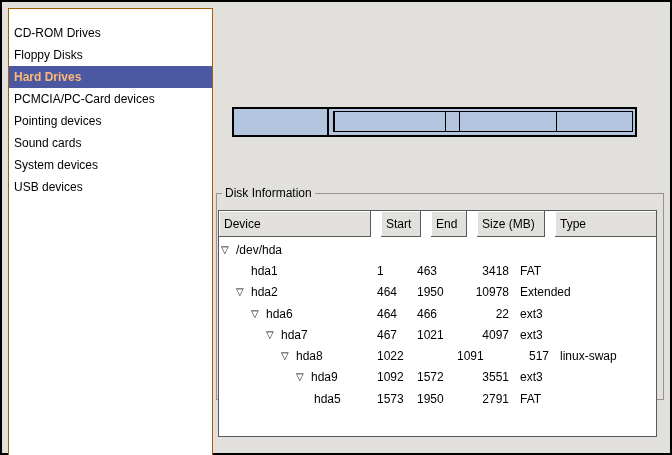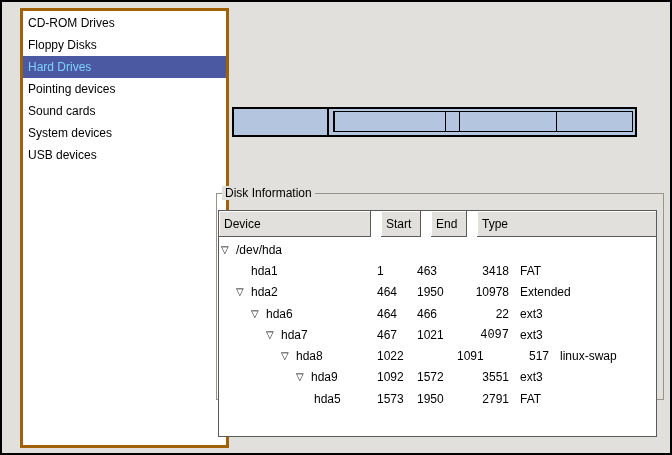--- a/index.html
+++ b/index.html
@@ -2,24 +2,24 @@
 <html><head>
 <meta charset="utf-8">
 <style>
   html,body{margin:0;padding:0;}
   body{width:672px;height:455px;background:#b0b0b0;font-family:"Liberation Sans",sans-serif;}
   .screen{position:relative;width:672px;height:455px;background:#e2e0dc;
           box-shadow:inset 0 0 0 2px #000;overflow:hidden;
           font-size:12px;color:#000;}
 
   
-  .device-list{position:absolute;left:20px;top:8px;width:203px;height:433px;
-               background:#fff;border:3px solid #a16207;padding-top:1px;box-sizing:content-box;}
+  .device-list{position:absolute;left:8px;top:8px;width:203px;height:433px;
+               background:#fff;border:1px solid #a16207;padding-top:13px;box-sizing:content-box;}
   .list-item{height:22px;line-height:22px;padding-left:5px;white-space:nowrap;cursor:default;}
-  .list-item.selected{background:#4b58a2;color:#7dd3fc;}
+  .list-item.selected{background:#4b58a2;color:#fdba74;font-weight:bold;}
 
   
   .drive-label{position:absolute;left:236px;top:80px;font-size:12px;white-space:nowrap;}
   .partition-bar{position:absolute;left:232px;top:107px;width:405px;height:30px;
                  box-sizing:border-box;border:2px solid #000;background:#b3c5df;}
   .seg-primary{position:absolute;left:0;top:0;bottom:0;box-sizing:border-box;
                border-right:2px solid #000;}
   .extended-box{position:absolute;top:2px;bottom:3px;right:2px;box-sizing:border-box;
                 border:1px solid #000;display:flex;}
   .logical-seg{box-sizing:border-box;border-right:1px solid #000;height:100%;}
@@ -52,20 +52,21 @@
 </style>
 </head>
 <body>
 
 <div class="screen">
 
   <div class="device-list">
       <div class="list-item">CD-ROM Drives</div>
       <div class="list-item">Floppy Disks</div>
       <div class="list-item selected" style="background: rgb(75, 88, 162);">Hard Drives</div>
+      <div class="list-item">PCMCIA/PC-Card devices</div>
       <div class="list-item">Pointing devices</div>
       <div class="list-item">Sound cards</div>
       <div class="list-item">System devices</div>
       <div class="list-item">USB devices</div>
     </div>
 
 
   <div class="partition-bar">
     <div class="seg-primary" style="width: 23.7436%;"></div>
     <div class="extended-box" style="left: calc(23.7436% + 4px);">
@@ -77,20 +78,21 @@
       </div>
   </div>
 
   <div class="group">
     <div class="group-label">Disk Information</div>
     <div class="table">
       <div class="thead">
           <div class="th" style="width: 152px;">Device</div>
           <div class="th" style="width: 40px;">Start</div>
           <div class="th" style="width: 36px;">End</div>
+          <div class="th" style="width: 68px;">Size (MB)</div>
           <div class="th">Type</div>
         </div>
       <div class="tbody">
           <div class="tr">
             <div class="td device" style="width: 152px;">
               <span class="expander" style="left: 2px;">▽</span>
               <span class="dev-label" style="left: 17px;">/dev/hda</span>
             </div>
             <div class="td num" style="width: 40px;"></div>
             <div class="td num" style="width: 36px;"></div>
@@ -126,21 +128,21 @@
             <div class="td size" style="width: 68px;">22</div>
             <div class="td type" style="flex: 1 1 0%;">ext3</div>
           </div>
           <div class="tr">
             <div class="td device" style="width: 152px;">
               <span class="expander" style="left: 47px;">▽</span>
               <span class="dev-label" style="left: 62px;">hda7</span>
             </div>
             <div class="td num" style="width: 40px;">467</div>
             <div class="td num" style="width: 36px;">1021</div>
-            <div class="td size" style="width: 68px; font-family: Liberation Mono, monospace;">4097</div>
+            <div class="td size" style="width: 68px;">4097</div>
             <div class="td type" style="flex: 1 1 0%;">ext3</div>
           </div>
           <div class="tr">
             <div class="td device" style="width: 152px;">
               <span class="expander" style="left: 62px;">▽</span>
               <span class="dev-label" style="left: 77px;">hda8</span>
             </div>
             <div class="td num" style="width: 40px;">1022</div>
             <div class="td num" style="width: 36px; margin-left: 40px;">1091</div>
             <div class="td size" style="width: 68px;">517</div>

